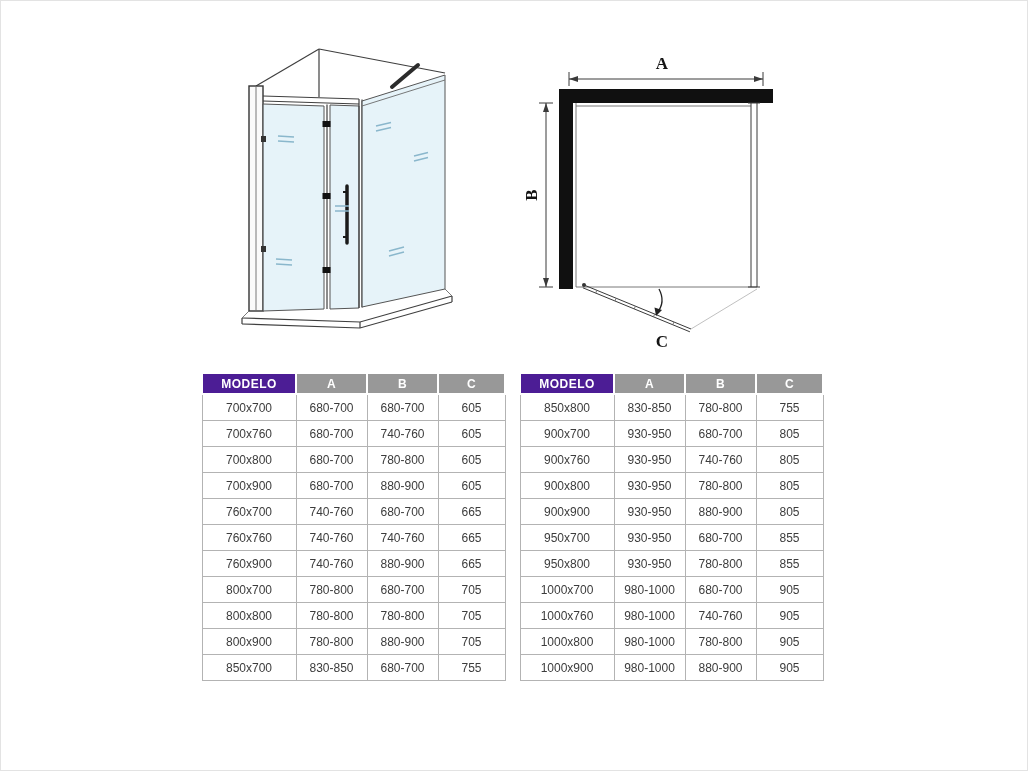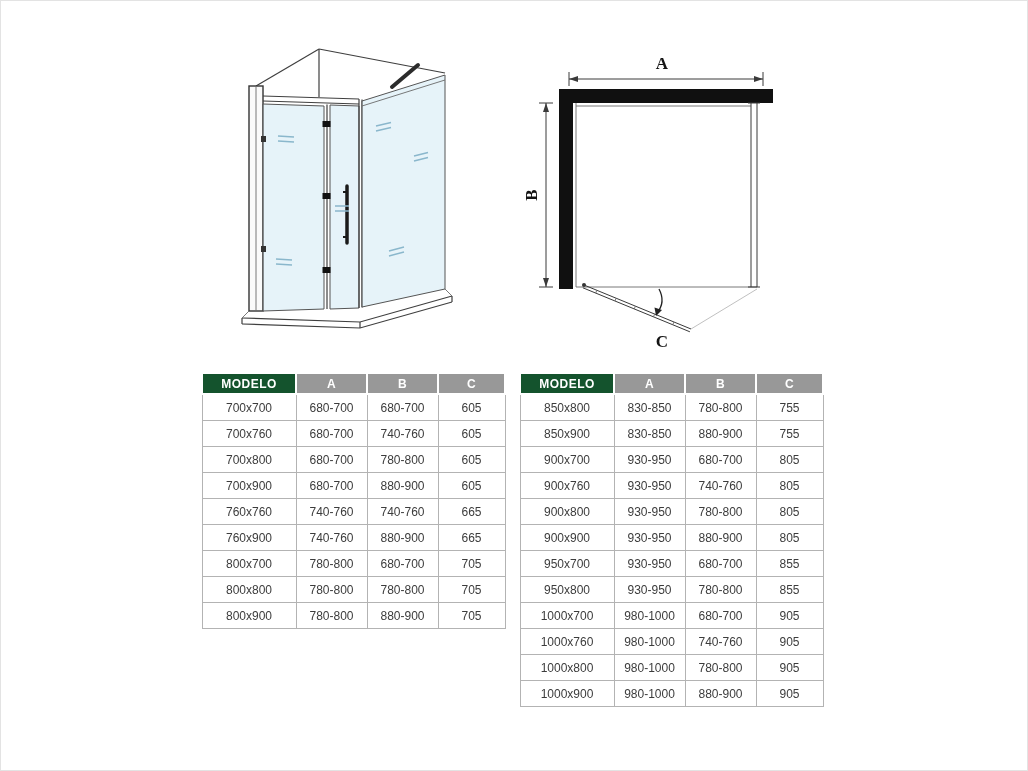--- a/index.html
+++ b/index.html
@@ -31,21 +31,21 @@
   .size-table.left  { left:200px; }
   .size-table.right { left:518px; }
   .size-table col.c-model { width:94px; }
   .size-table col.c-a { width:71px; }
   .size-table col.c-b { width:71px; }
   .size-table col.c-c { width:67px; }
   .size-table th {
     height:19px; padding:0; font-size:12px; font-weight:bold;
     color:#ffffff; letter-spacing:0.5px; border:2px solid #ffffff;
   }
-  .size-table th.modelo { background:#14532d;margin-top:22px; }
+  .size-table th.modelo { background:#4c1d95;margin-top:22px; }
   .size-table th.abc    { background:#989898; }
   .size-table td {
     height:25px; padding:0; text-align:center; vertical-align:middle;
     border:1px solid #b3b3b3; background:#ffffff; font-size:12px;
   }
 </style>
 </head>
 <body>
 
 <div class="canvas">
@@ -194,20 +194,26 @@
           <td>780-800</td>
           <td>605</td>
         </tr>
         <tr>
           <td>700x900</td>
           <td>680-700</td>
           <td>880-900</td>
           <td>605</td>
         </tr>
         <tr>
+          <td>760x700</td>
+          <td>740-760</td>
+          <td>680-700</td>
+          <td>665</td>
+        </tr>
+        <tr>
           <td>760x760</td>
           <td>740-760</td>
           <td>740-760</td>
           <td>665</td>
         </tr>
         <tr>
           <td>760x900</td>
           <td>740-760</td>
           <td>880-900</td>
           <td>665</td>
@@ -222,20 +228,26 @@
           <td>800x800</td>
           <td>780-800</td>
           <td>780-800</td>
           <td>705</td>
         </tr>
         <tr>
           <td>800x900</td>
           <td>780-800</td>
           <td>880-900</td>
           <td>705</td>
+        </tr>
+        <tr>
+          <td>850x700</td>
+          <td>830-850</td>
+          <td>680-700</td>
+          <td>755</td>
         </tr>
       </tbody>
   </table>
 
   <table class="size-table right">
     <colgroup>
         <col class="c-model">
         <col class="c-a">
         <col class="c-b">
         <col class="c-c">
@@ -249,26 +261,20 @@
       </tr>
     </thead>
     <tbody>
         <tr>
           <td>850x800</td>
           <td>830-850</td>
           <td>780-800</td>
           <td>755</td>
         </tr>
         <tr>
-          <td>850x900</td>
-          <td>830-850</td>
-          <td>880-900</td>
-          <td>755</td>
-        </tr>
-        <tr>
           <td>900x700</td>
           <td>930-950</td>
           <td>680-700</td>
           <td>805</td>
         </tr>
         <tr>
           <td>900x760</td>
           <td>930-950</td>
           <td>740-760</td>
           <td>805</td>

